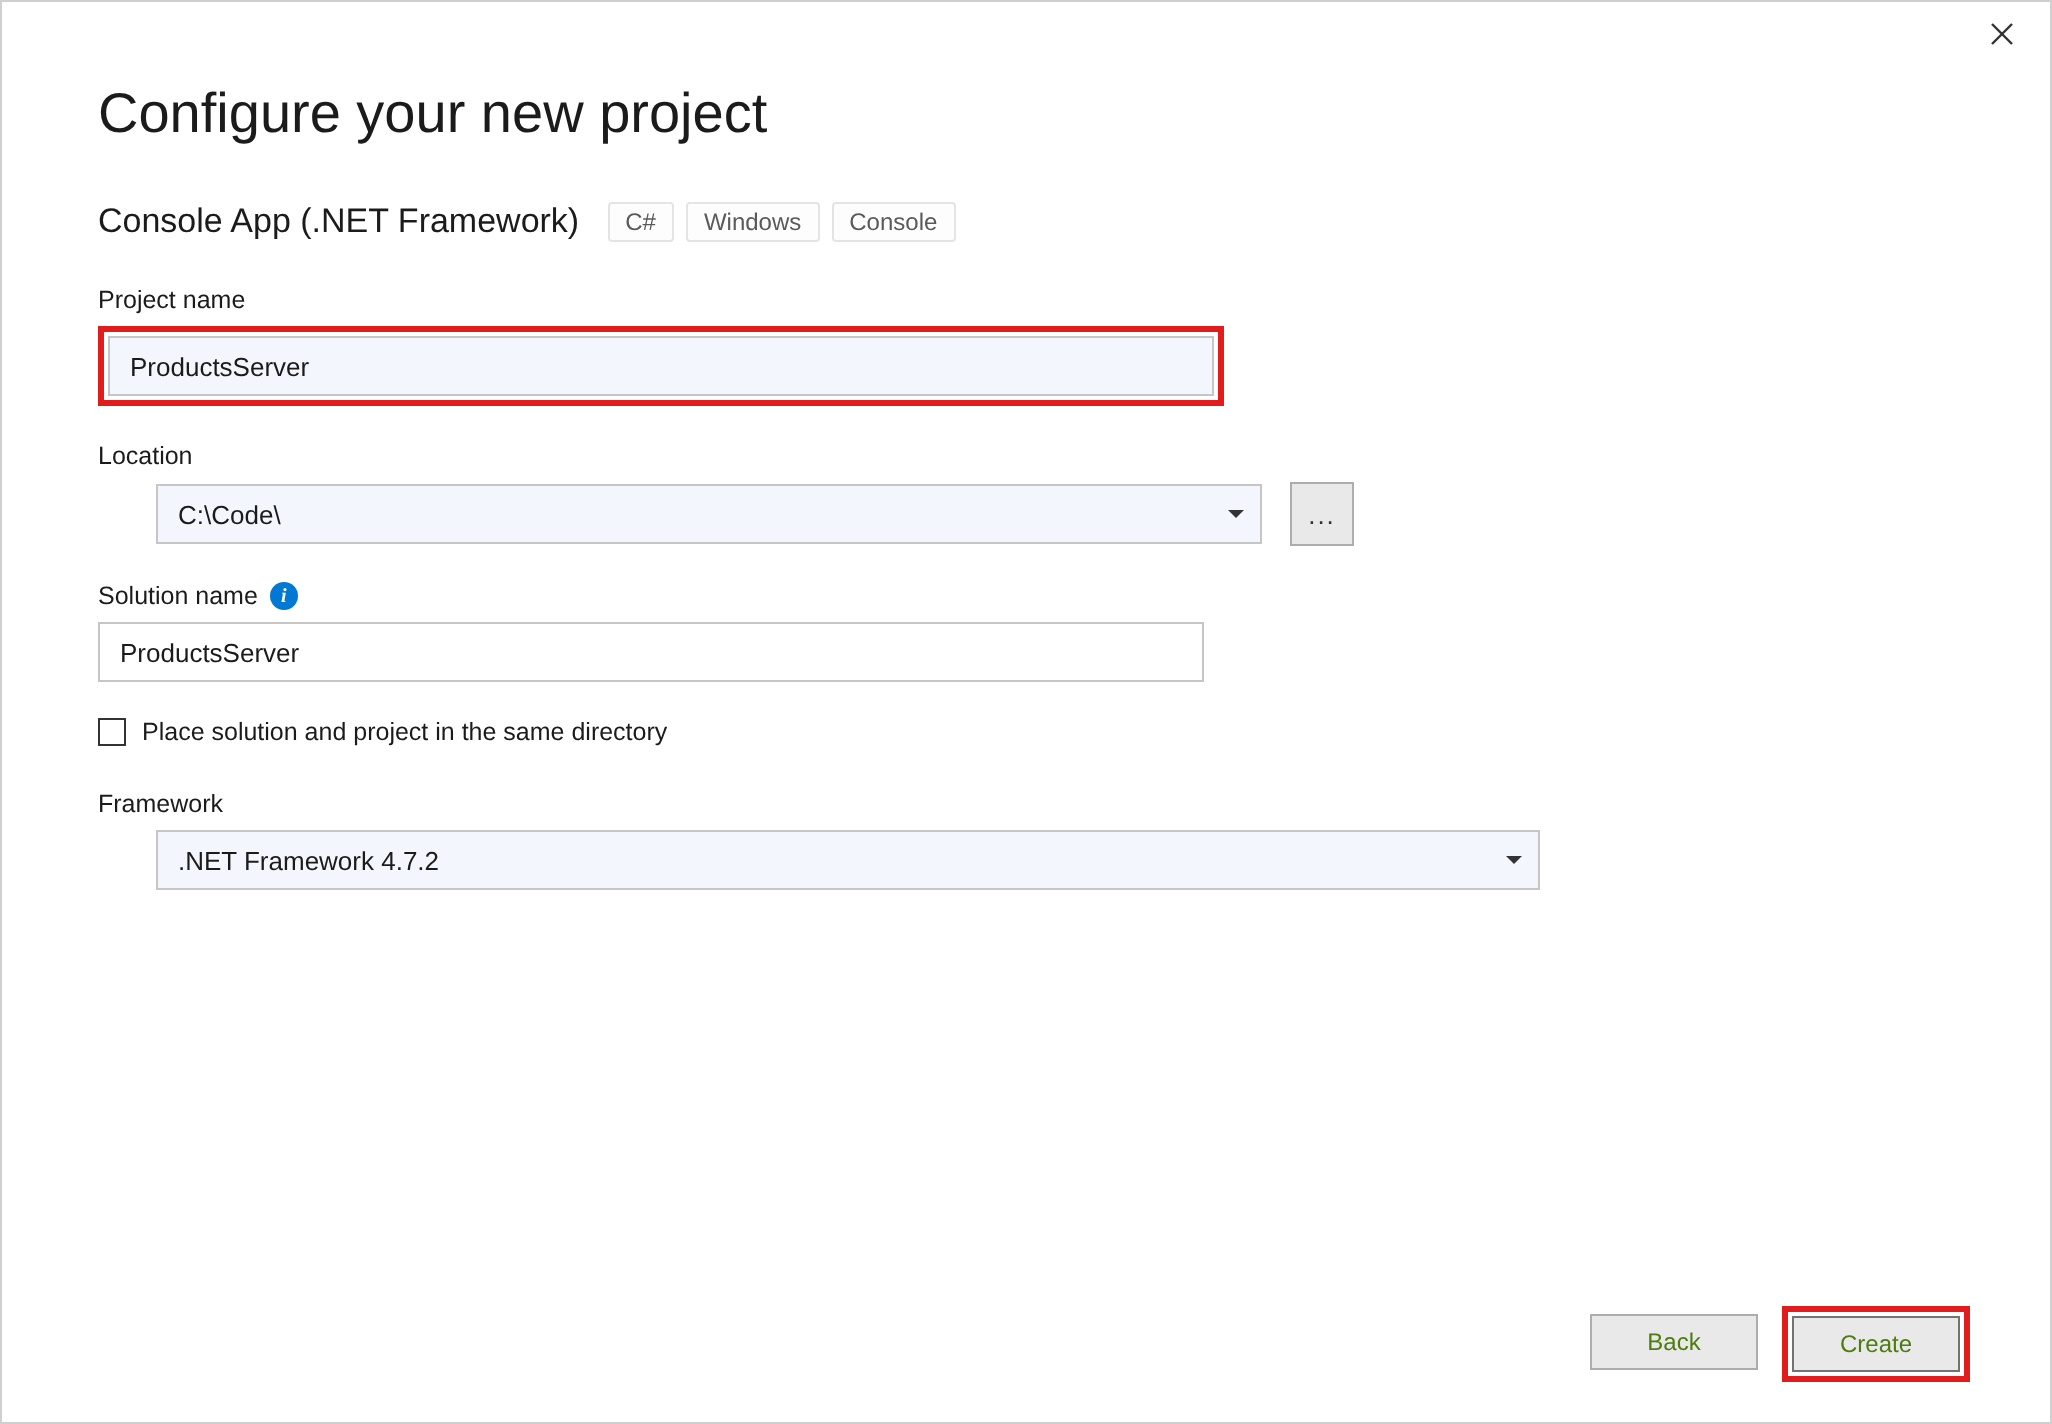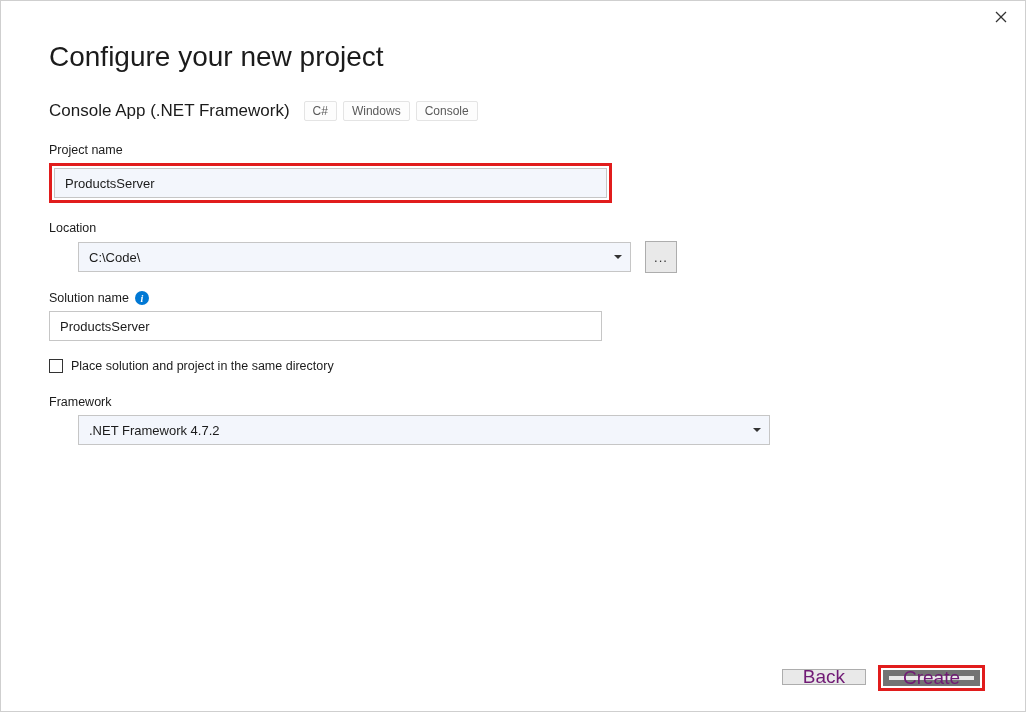--- a/index.html
+++ b/index.html
@@ -168,34 +168,34 @@
   .footer {
     position: absolute;
     bottom: 20px;
     right: 40px;
     display: flex;
     align-items: center;
     gap: 12px;
   }
   .btn {
     min-width: 84px;
-    height: 16px;
+    height: 28px;
     border: 1px solid #adadad;
     background: #e9e9e9;
-    font-size: 19px;
-    color: #701a75;
+    font-size: 12px;
+    color: #4d7c0f;
     display: flex;
     align-items: center;
     justify-content: center;
     cursor: pointer;
     padding: 0 14px;
     box-sizing: border-box;
   }
   .btn.primary {
-    border: 6px solid #737373;
+    border: 1px solid #737373;
     background: #e9e9e9;
   }
 </style>
 </head>
 <body>
 
 <div class="window">
   <div class="close-btn">
     <svg width="12" height="12" viewBox="0 0 12 12">
         <line x1="1" y1="1" x2="11" y2="11" stroke="#333" stroke-width="1.2"></line>

